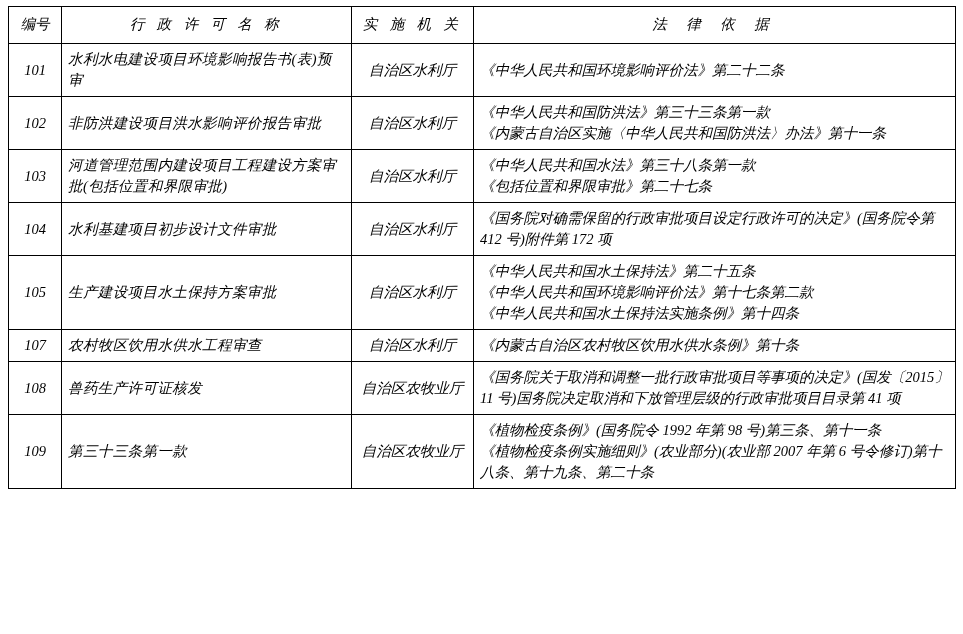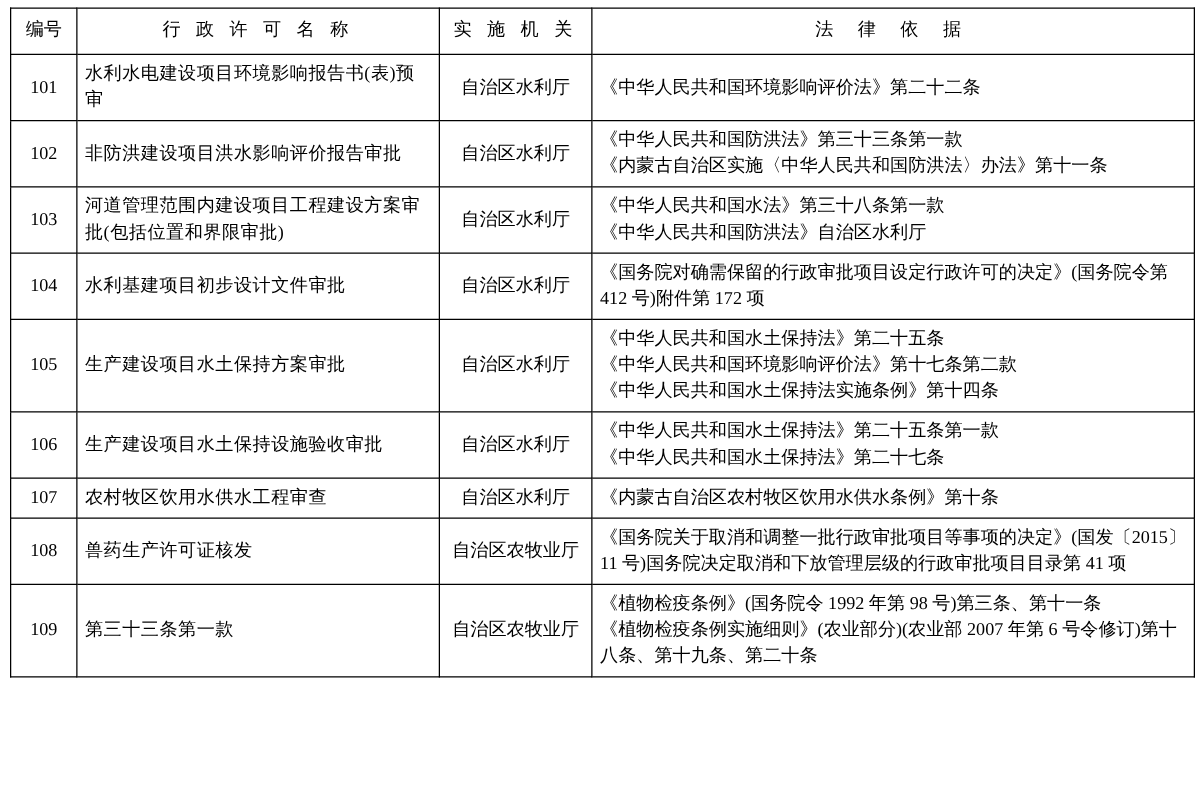--- a/index.html
+++ b/index.html
@@ -18,20 +18,21 @@
     width: 963px;
     height: 634px;
     position: relative;
     box-sizing: border-box;
     padding: 6px 8px 0 8px;
   }
   table.permit-table {
     border-collapse: collapse;
     width: 947px;
     table-layout: fixed;
+    font-style: italic;
   }
   table.permit-table td,
   table.permit-table th {
     border: 1px solid #000;
     vertical-align: middle;
     padding: 5px 6px;
     font-size: 14.5px;
     line-height: 1.45;
     font-weight: normal;
   }
@@ -115,48 +116,39 @@
             <div class="law-line">《中华人民共和国防洪法》第三十三条第一款</div>
             <div class="law-line">《内蒙古自治区实施〈中华人民共和国防洪法〉办法》第十一条</div>
           </td>
         </tr>
         <tr>
           <td class="num">103</td>
           <td class="name">河道管理范围内建设项目工程建设方案审批(包括位置和界限审批)</td>
           <td class="org">自治区水利厅</td>
           <td class="law">
             <div class="law-line">《中华人民共和国水法》第三十八条第一款</div>
-            <div class="law-line">《中华人民共和国防洪法》自治区水利厅</div>
+            <div class="law-line">《包括位置和界限审批》第二十七条</div>
           </td>
         </tr>
         <tr>
           <td class="num">104</td>
           <td class="name">水利基建项目初步设计文件审批</td>
           <td class="org">自治区水利厅</td>
           <td class="law">
             <div class="law-line">《国务院对确需保留的行政审批项目设定行政许可的决定》(国务院令第 412 号)附件第 172 项</div>
           </td>
         </tr>
         <tr>
           <td class="num">105</td>
           <td class="name">生产建设项目水土保持方案审批</td>
           <td class="org">自治区水利厅</td>
           <td class="law">
             <div class="law-line">《中华人民共和国水土保持法》第二十五条</div>
             <div class="law-line">《中华人民共和国环境影响评价法》第十七条第二款</div>
             <div class="law-line">《中华人民共和国水土保持法实施条例》第十四条</div>
-          </td>
-        </tr>
-        <tr>
-          <td class="num">106</td>
-          <td class="name">生产建设项目水土保持设施验收审批</td>
-          <td class="org">自治区水利厅</td>
-          <td class="law">
-            <div class="law-line">《中华人民共和国水土保持法》第二十五条第一款</div>
-            <div class="law-line">《中华人民共和国水土保持法》第二十七条</div>
           </td>
         </tr>
         <tr>
           <td class="num">107</td>
           <td class="name">农村牧区饮用水供水工程审查</td>
           <td class="org">自治区水利厅</td>
           <td class="law">
             <div class="law-line">《内蒙古自治区农村牧区饮用水供水条例》第十条</div>
           </td>
         </tr>

